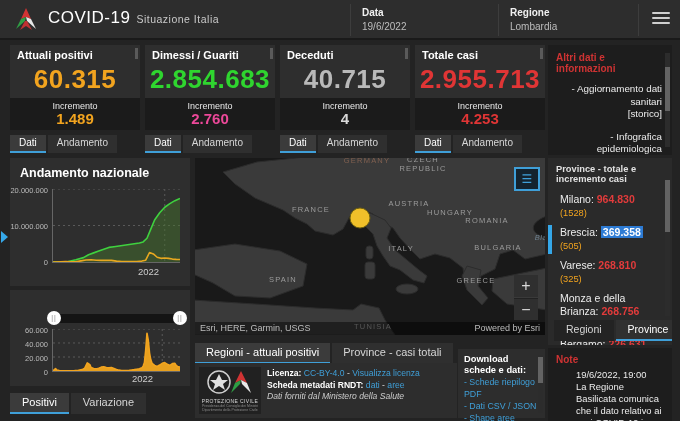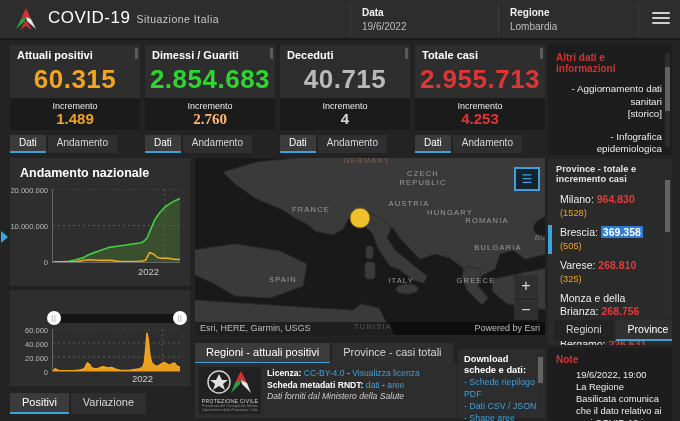--- a/index.html
+++ b/index.html
@@ -157,21 +157,21 @@
         </div>
       </div>
 
       <div class="abs cardgrp" style="left: 145px;">
         <div class="card">
           <div class="card-head">Dimessi / Guariti</div>
           <div class="mini-scroll"></div>
           <div class="card-num" style="color: rgb(47, 213, 47);">2.854.683</div>
           <div class="card-inc">
             <div class="card-inc-label">Incremento</div>
-            <div class="card-inc-value" style="color: #fdba74; font-family: Liberation Serif, serif;">2.760</div>
+            <div class="card-inc-value" style="color: #ec4899;">2.760</div>
           </div>
         </div>
         <div class="tabrow">
           <div class="tab active">Dati</div>
           <div class="tab">Andamento</div>
         </div>
       </div>
 
       <div class="abs cardgrp" style="left: 280px;">
         <div class="card">
@@ -265,27 +265,27 @@
         <ellipse cx="212" cy="131" rx="11" ry="5"></ellipse>
         <rect x="170" y="104" width="10" height="17" rx="3"></rect>
         <rect x="171" y="88" width="7" height="13" rx="3"></rect>
         <path d="M272,108 L286,112 L283,128 L293,140 L287,147 L272,132 L267,118 Z"></path>
         <path d="M298,121 L352,110 L352,152 L312,146 L297,133 Z"></path>
         <path d="M-2,142 L60,146 L120,150 L158,152 L166,146 L184,150 L190,162 L200,177 L-2,177 Z"></path>
       </g>
     </svg>
     <div>
         <div class="map-label faded" style="left: 172px; top: 2px;">GERMANY</div>
-        <div class="map-label" style="left: 228px; top: 20px;">CZECH
+        <div class="map-label" style="left: 228px; top: 6px;">CZECH
 REPUBLIC</div>
         <div class="map-label" style="left: 116px; top: 51px;">FRANCE</div>
         <div class="map-label" style="left: 214px; top: 45px;">AUSTRIA</div>
         <div class="map-label" style="left: 255px; top: 54px;">HUNGARY</div>
         <div class="map-label" style="left: 292px; top: 62px;">ROMANIA</div>
-        <div class="map-label" style="left: 206px; top: 90px; margin-top: 32px;">ITALY</div>
+        <div class="map-label" style="left: 206px; top: 90px;">ITALY</div>
         <div class="map-label" style="left: 303px; top: 89px;">BULGARIA</div>
         <div class="map-label" style="left: 88px; top: 121px;">SPAIN</div>
         <div class="map-label" style="left: 281px; top: 122px;">GREECE</div>
         <div class="map-label" style="left: 178px; top: 168px;">TUNISIA</div>
         <div class="map-label water" style="left: 346px; top: 79px;">Bla</div>
       </div>
     <div id="marker" style="left: 165px; top: 60px;"></div>
     <div id="legend-btn">☰</div>
     <div class="zoom-btn" style="top:117px">+</div>
     <div class="zoom-btn" style="top:140px; border-top:1px solid #222">−</div>

